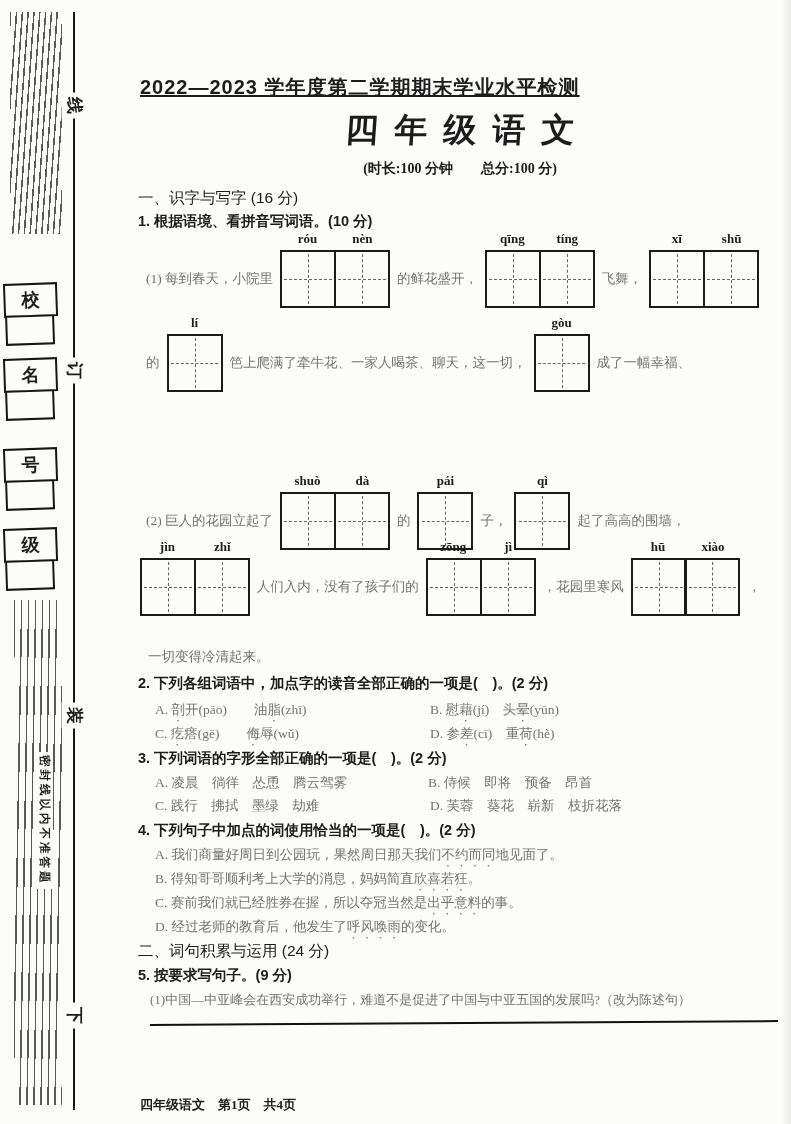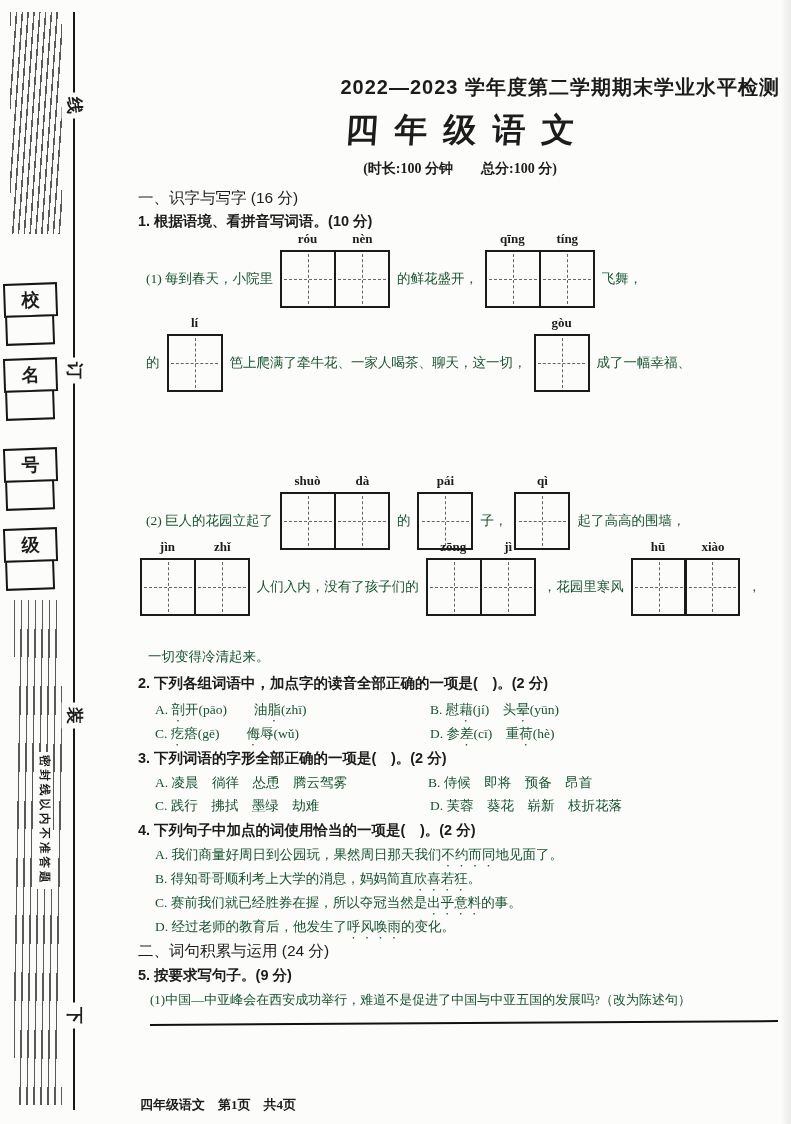--- a/index.html
+++ b/index.html
@@ -22,29 +22,29 @@
     transform:rotate(90deg);font-weight:bold;font-size:17px;background:#fcfcfa;line-height:1;
     padding:4px 0;}
   .field-group{position:absolute;left:4px;transform:rotate(-2deg);}
   .field-label{width:50px;height:30px;border:2.2px solid #161616;display:flex;
     align-items:center;justify-content:center;font-size:18px;font-weight:bold;background:#fcfcfa;}
   .field-blank{width:45px;height:26px;border:2.2px solid #161616;margin-top:-2px;margin-left:1px;background:#fcfcfa;}
   .notice-vert{position:absolute;left:53px;top:752px;transform:rotate(90deg);
     transform-origin:0 0;font-size:11.5px;font-weight:bold;letter-spacing:3px;
     background:#fcfcfa;padding:1px 3px;}
   
-  .exam-session{left:140px;top:74px;width:640px;text-align:right;
-    font-family:"Liberation Sans","DejaVu Sans",sans-serif;font-weight:bold;font-size:20px;letter-spacing:1px;}
+  .exam-session{left:140px;top:74px;width:640px;text-align:left;
+    font-family:"Liberation Sans","DejaVu Sans",sans-serif;font-weight:bold;font-size:20px;letter-spacing:1px;text-decoration:underline;}
   .main-title{left:140px;top:108px;width:640px;text-align:center;font-weight:bold;
     font-size:33px;letter-spacing:16px;text-indent:16px;transform:skewX(-4deg);}
   .meta-line{left:140px;top:160px;width:640px;text-align:center;font-weight:bold;font-size:14px;}
   
   .sec-title{font-family:"Liberation Sans","DejaVu Sans",sans-serif;font-weight:normal;font-size:15.5px;}
   .stem{font-family:"Liberation Sans","DejaVu Sans",sans-serif;font-weight:bold;font-size:14.5px;}
-  .opt,.qtext{font-size:13.5px;color:#14532d;font-family:Liberation Serif, serif;}
+  .opt,.qtext{font-size:13.5px;color:#737373;font-family:Liberation Serif, serif;}
   .qline{position:absolute;display:flex;align-items:center;gap:7px;white-space:nowrap;}
   .qtext{display:inline-block;}
   
   .ggroup{position:relative;display:inline-flex;border-radius:29px;}
   .pinrow{position:absolute;top:-19px;left:0;right:0;display:flex;}
   .pin{flex:1;text-align:center;font-weight:bold;font-size:13px;font-family:"Liberation Serif",serif;}
   .cellrow{display:flex;}
   .gcell{width:52px;height:54px;border:2.2px solid #1b1b1b;position:relative;}
   .gcell + .gcell{margin-left:-2.2px;}
   .gcell::before{content:"";position:absolute;left:4%;right:4%;top:50%;border-top:1.6px dashed #666;}
@@ -110,20 +110,30 @@
         <span class="pinrow">
           <span class="pin">qīng</span>
           <span class="pin">tíng</span>
         </span>
         <span class="cellrow">
           <span class="gcell"></span>
           <span class="gcell"></span>
         </span>
       </span>
       <span class="qtext">飞舞，</span>
+      <span class="ggroup">
+        <span class="pinrow">
+          <span class="pin">xī</span>
+          <span class="pin">shū</span>
+        </span>
+        <span class="cellrow">
+          <span class="gcell"></span>
+          <span class="gcell"></span>
+        </span>
+      </span>
     </div>
   <div class="qline" style="left:146px;top:334px">
       <span class="qtext">的</span>
       <span class="ggroup">
         <span class="pinrow">
           <span class="pin">lí</span>
         </span>
         <span class="cellrow">
           <span class="gcell"></span>
         </span>

